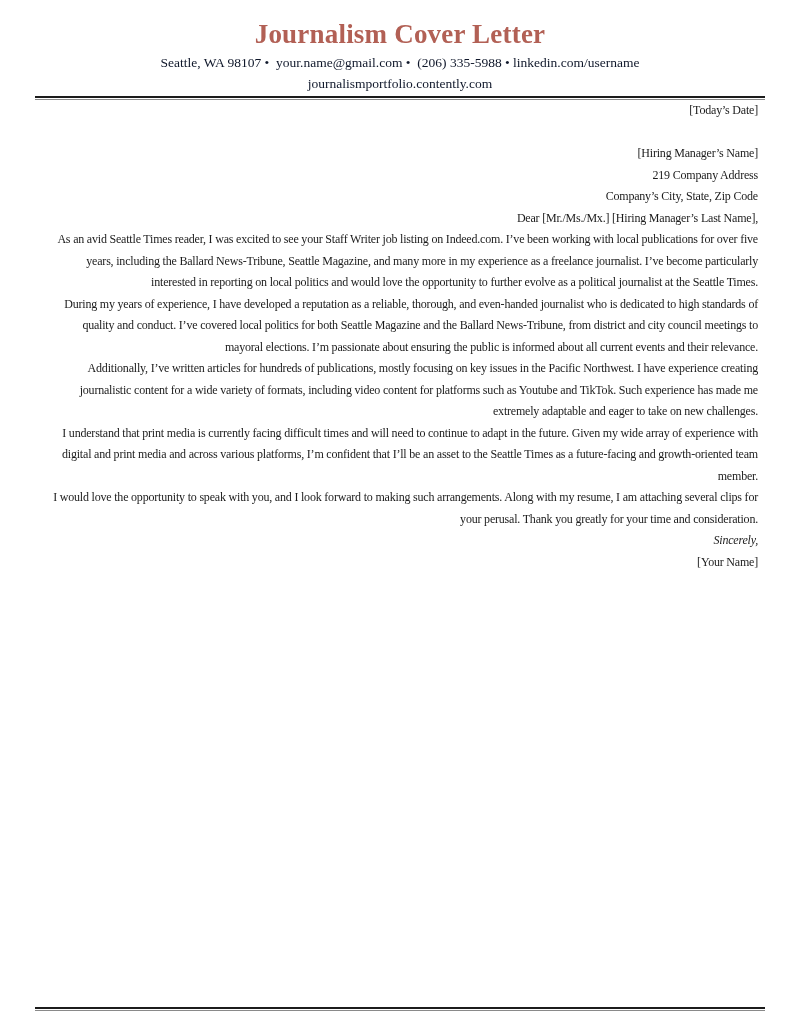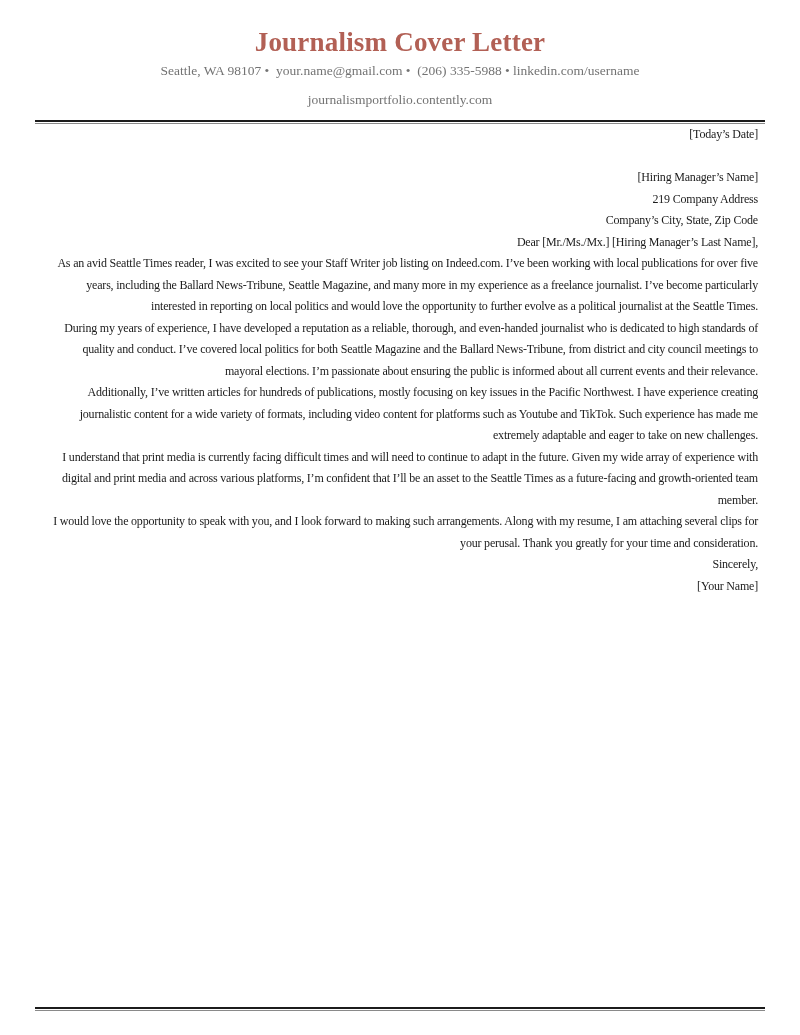--- a/index.html
+++ b/index.html
@@ -16,37 +16,37 @@
     color: #1b1b1b;
   }
   .page {
     width: 800px;
     height: 1035px;
     position: relative;
     background: #ffffff;
   }
   
   .header {
-    padding-top: 24px;
+    padding-top: 16px;
     text-align: center;
   }
   .doc-title {
     font-size: 27px;
     line-height: 36px;
     font-weight: bold;
     letter-spacing: 0.2px;
     color: #b26055;
     margin: 0;
   }
   .contact-line {
     font-size: 13.5px;
     line-height: 17px;
-    color: #737373;
+    color: #0f172a;
     white-space: pre-wrap;
-    margin: 12px;
+    margin: 4px;
   }
   .contact-line.first { margin-top: 2px; }
   .rule {
     height: 1px;
     margin: 3px 35px 0 35px;
     border-top: 2.5px solid #1c1c1c;
     border-bottom: 1px solid #8a8a8a;
   }
   .footer-rule {
     position: absolute;
@@ -63,21 +63,21 @@
     font-size: 12px;
     line-height: 21.5px;
     letter-spacing: -0.2px;
     text-align: right;
   }
   .letter p { margin: 0; }
   .date-line       { margin-top: 57px; }
   .recipient-block { margin-top: 21.5px; margin-left: 48px; }
   .salutation      { margin-top: 21.5px; }
   .body-para       { margin-top: 21.5px; }
-  .closing         { margin-top: 65px; }
+  .closing         { margin-top: 65px; font-style: italic; }
   .signature       { margin-top: 21.5px; }
 </style>
 </head>
 <body>
 
 <div class="page">
 
   <div class="header">
     <h1 class="doc-title">Journalism Cover Letter</h1>
     <div class="contact-line first">Seattle, WA 98107 •  your.name@gmail.com •  (206) 335-5988 • linkedin.com/username</div>

